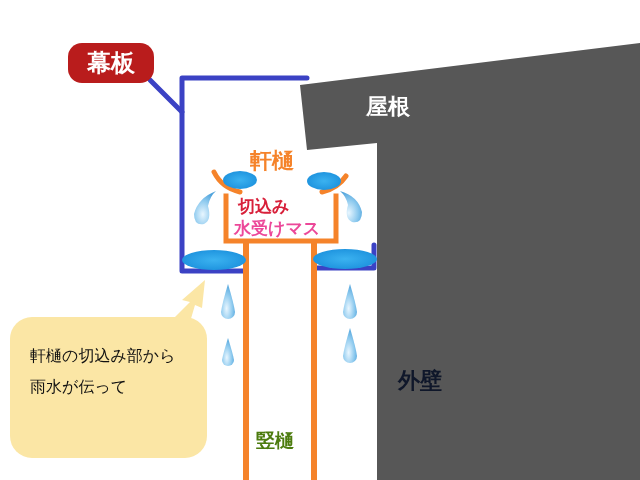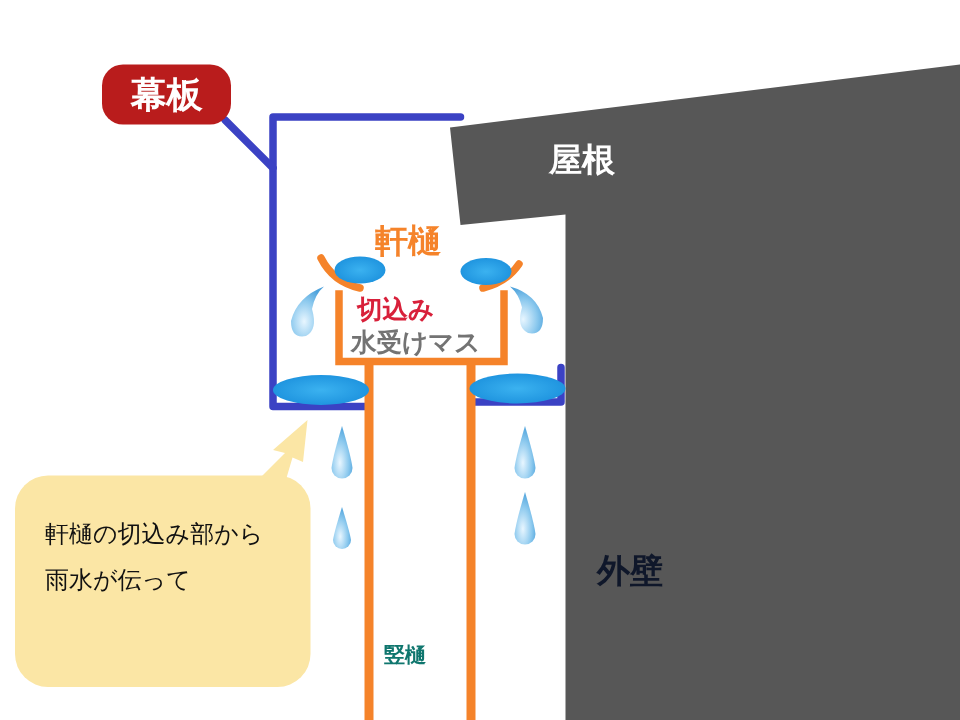--- a/index.html
+++ b/index.html
@@ -4,22 +4,22 @@
 <style>
   html,body{margin:0;padding:0;background:#ffffff;}
   body{width:640px;height:480px;overflow:hidden;position:relative;font-family:"DejaVu Sans","Liberation Sans",sans-serif;}
   svg{position:absolute;left:0;top:0;}
   .lbl{position:absolute;white-space:nowrap;font-weight:bold;}
   .badge{position:absolute;left:68px;top:43px;width:86px;height:40px;border-radius:14px;background:#b91c1c;color:#fff;font-size:24px;display:flex;align-items:center;justify-content:center;font-weight:bold;}
   .roof-l{left:366px;top:92px;color:#ffffff;font-size:22px;}
   .wall-l{left:398px;top:366px;color:#0f172a;font-size:22px;}
   .gutter-l{left:250px;top:146px;color:#f5832a;font-size:22px;}
   .cut-l{left:238px;top:182px;color:#d8203a;font-size:17px;margin-top:13px;}
-  .box-l{left:234px;top:217px;color:#737373;font-size:17px;}
-  .pipe-l{left:256px;top:428px;color:#0f766e;font-size:14px;}
+  .box-l{left:234px;top:217px;color:#ec4899;font-size:17px;}
+  .pipe-l{left:256px;top:428px;color:#4d7c0f;font-size:19px;}
   .bubble{position:absolute;left:10px;top:317px;width:197px;height:141px;border-radius:22px;background:#fbe6a5;}
   .bubble-text{position:absolute;left:30px;top:340px;font-size:16px;line-height:31px;color:#111;}
   .bubble-text div{white-space:nowrap;}
 </style>
 </head>
 <body>
 
 <svg width="640" height="480" viewBox="0 0 640 480">
   <defs>
     <radialGradient id="drop" cx="0.4" cy="0.7" r="0.7">

